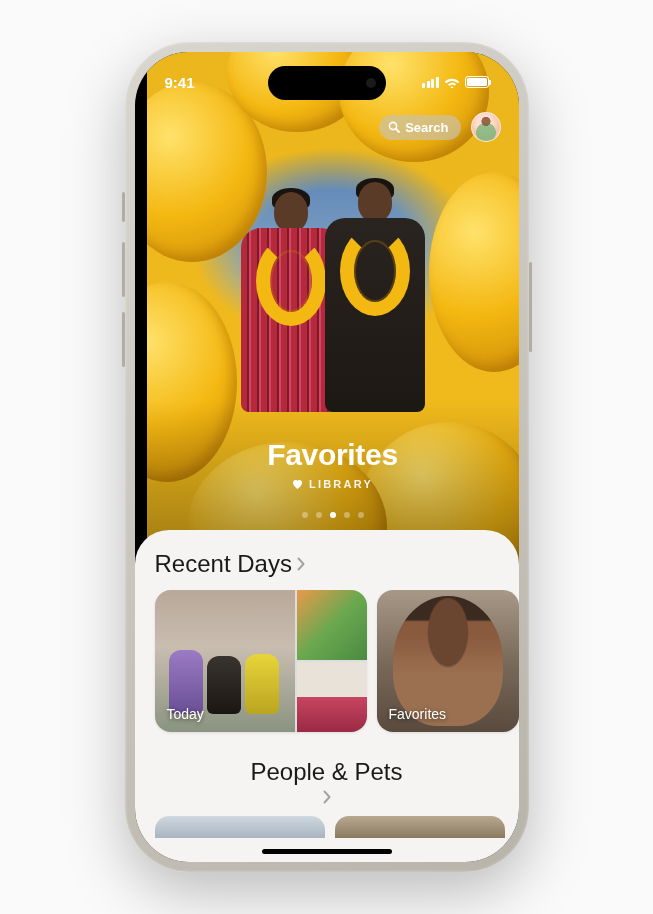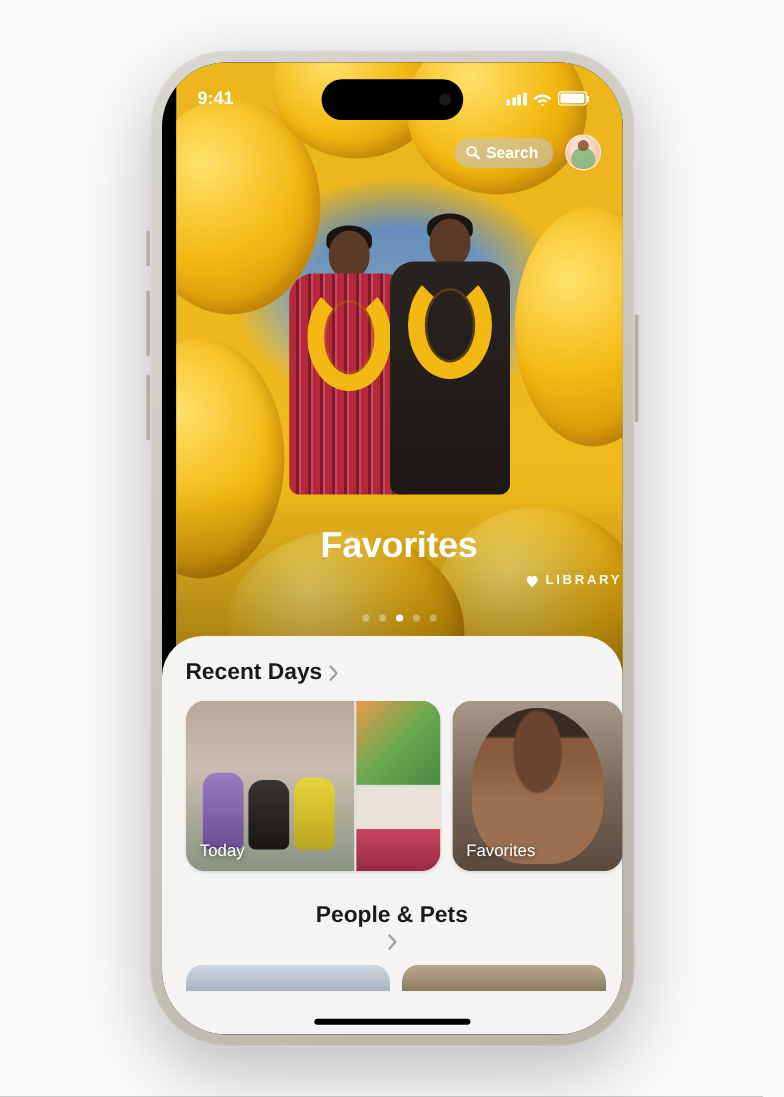--- a/index.html
+++ b/index.html
@@ -152,21 +152,21 @@
                 radial-gradient(circle at 50% 70%, rgba(120,180,120,0.8) 0 40%, transparent 42%);
   }
 
   .hero-title {
     position:absolute; bottom:72px; left:0; right:0;
     text-align:center; color:#fff; z-index:20;
   }
   .hero-title h1 { font-size:30px; font-weight:700; letter-spacing:-0.3px; }
   .hero-subtitle {
     margin-top:6px;
-    display:flex; align-items:center; justify-content:flex-end; gap:6px;
+    display:flex; align-items:center; justify-content:center; gap:6px;
     font-size:11px; font-weight:700; letter-spacing:2.2px;
     color:rgba(255,255,255,0.9);
   }
   .heart-icon{width:11px;height:11px;}
 
   .page-dots {
     position:absolute; bottom:44px; left:0; right:0;
     display:flex; justify-content:center; gap:8px; z-index:20;
   }
   .dot{width:6px;height:6px;border-radius:50%;background:rgba(255,255,255,0.35);}
@@ -176,21 +176,21 @@
   .sheet {
     position:absolute; left:0; right:0; bottom:0; top:478px;
     background:#f6f4f2;
     border-radius: 34px 34px 0 0;
     padding: 20px 0 0 0;
     overflow:hidden;
   }
   .section-header {
     display:flex; align-items:center; gap:4px;
     padding: 0 20px 12px 20px;
-    font-size:19px; font-weight:700; color:#1a1a1a;
+    font-size:24px; font-weight:400; color:#1a1a1a;
   }
   .chev { width:10px;height:14px; opacity:0.5; }
 
   .hscroll {
     display:flex; gap:10px;
     padding: 0 20px 22px 20px;
     overflow:hidden;
   }
   .day-card {
     flex:0 0 auto;

